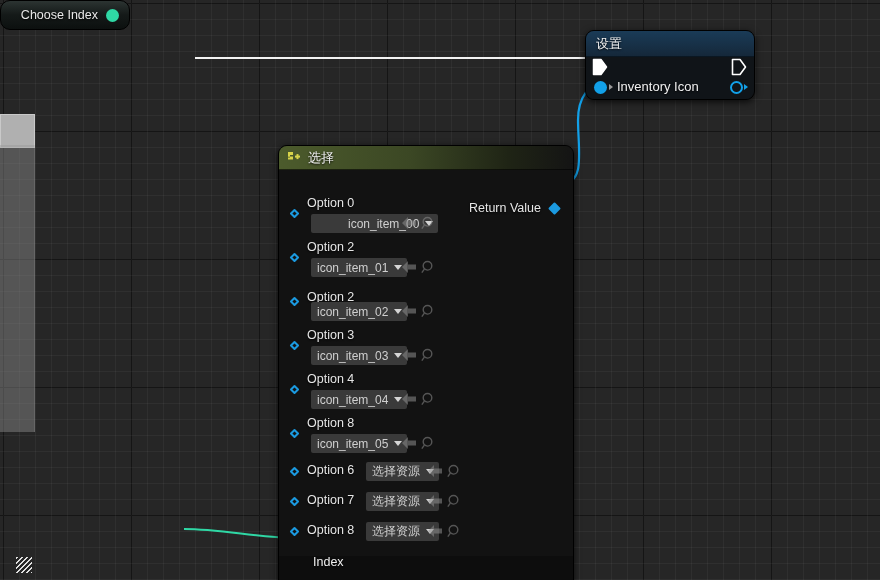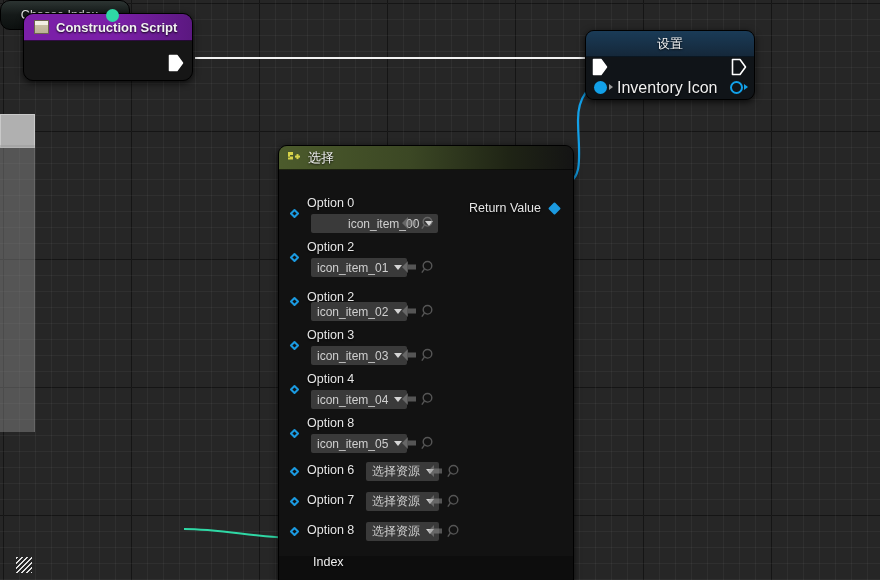--- a/index.html
+++ b/index.html
@@ -59,21 +59,20 @@
     background: linear-gradient(to bottom, #f2efe4 0%, #f2efe4 33%, #c9c0a4 34%, #bdb296 100%);
     border: 1px solid #6d6550;
     flex: 0 0 auto;
   }
   #node-construction .node-body { height: 41px; position: relative; background: #161616; }
 
   
   #node-set { left: 585px; top: 30px; width: 170px; height: 70px; }
   #node-set .node-title {
     background: linear-gradient(to bottom, #1a3b57 0%, #15283a 100%);
-    justify-content: center;
     height: 26px;
     font-weight: normal;
     font-size: 13px;
     font-family: Liberation Mono, monospace;
   }
   #node-set .node-body { height: 43px; position: relative; background: #101418; }
 
   
   #node-select { left: 278px; top: 145px; width: 296px; height: 520px; }
   #node-select .node-title {
@@ -176,21 +175,21 @@
   }
 
   .index-label {
     position: absolute;
     font-size: 12.5px; color: #f0f0f0;
     text-shadow: 0 1px 2px rgba(0,0,0,0.9);
   }
 
   .set-pin-label {
     position: absolute;
-    font-size: 16px; color: #f0f0f0;
+    font-size: 13px; color: #f0f0f0;
     text-shadow: 0 1px 2px rgba(0,0,0,0.9);
   }
 
   
   #left-panel {
     position: absolute; left: 0; top: 145px; width: 35px; height: 287px;
     background: rgba(150,150,150,0.42);
     border-right: 1px solid rgba(255,255,255,0.10);
   }
   #left-panel-cap {
@@ -216,33 +215,20 @@
     <path d="M 561,184 C 586,184 578,150 578,120 C 578,96 590,85 600,84" stroke="#12a0e8" stroke-width="2.2" fill="none"></path>
 
     <path d="M 184,529 C 220,529 255,537 292,538" stroke="#2fd8a5" stroke-width="2" fill="none"></path>
   </svg>
 
   <div id="left-panel-cap"></div>
   <div id="left-panel">
     <div id="left-grip"></div>
   </div>
 
-  <div class="node" id="node-construction">
-    <div class="node-title">
-      <span class="cs-icon"></span>
-      <span>Construction Script</span>
-    </div>
-    <div class="node-body">
-      <span class="pin-exec" style="left:144px; top:13px;">
-        <svg class="exec-glyph" width="16" height="18" viewBox="0 0 16 18">
-          <path d="M1.5 1.5 L9 1.5 L14.5 9 L9 16.5 L1.5 16.5 Z" fill="#ffffff" stroke="#ffffff" stroke-width="1.5" stroke-linejoin="round"></path>
-        </svg>
-      </span>
-    </div>
-  </div>
 
   <div class="node" id="node-set">
     <div class="node-title">
       <span>设置</span>
     </div>
     <div class="node-body">
 
       <span class="pin-exec" style="left:6px; top:1px;">
         <svg class="exec-glyph" width="16" height="18" viewBox="0 0 16 18">
           <path d="M1.5 1.5 L9 1.5 L14.5 9 L9 16.5 L1.5 16.5 Z" fill="#ffffff" stroke="#ffffff" stroke-width="1.5" stroke-linejoin="round"></path>

